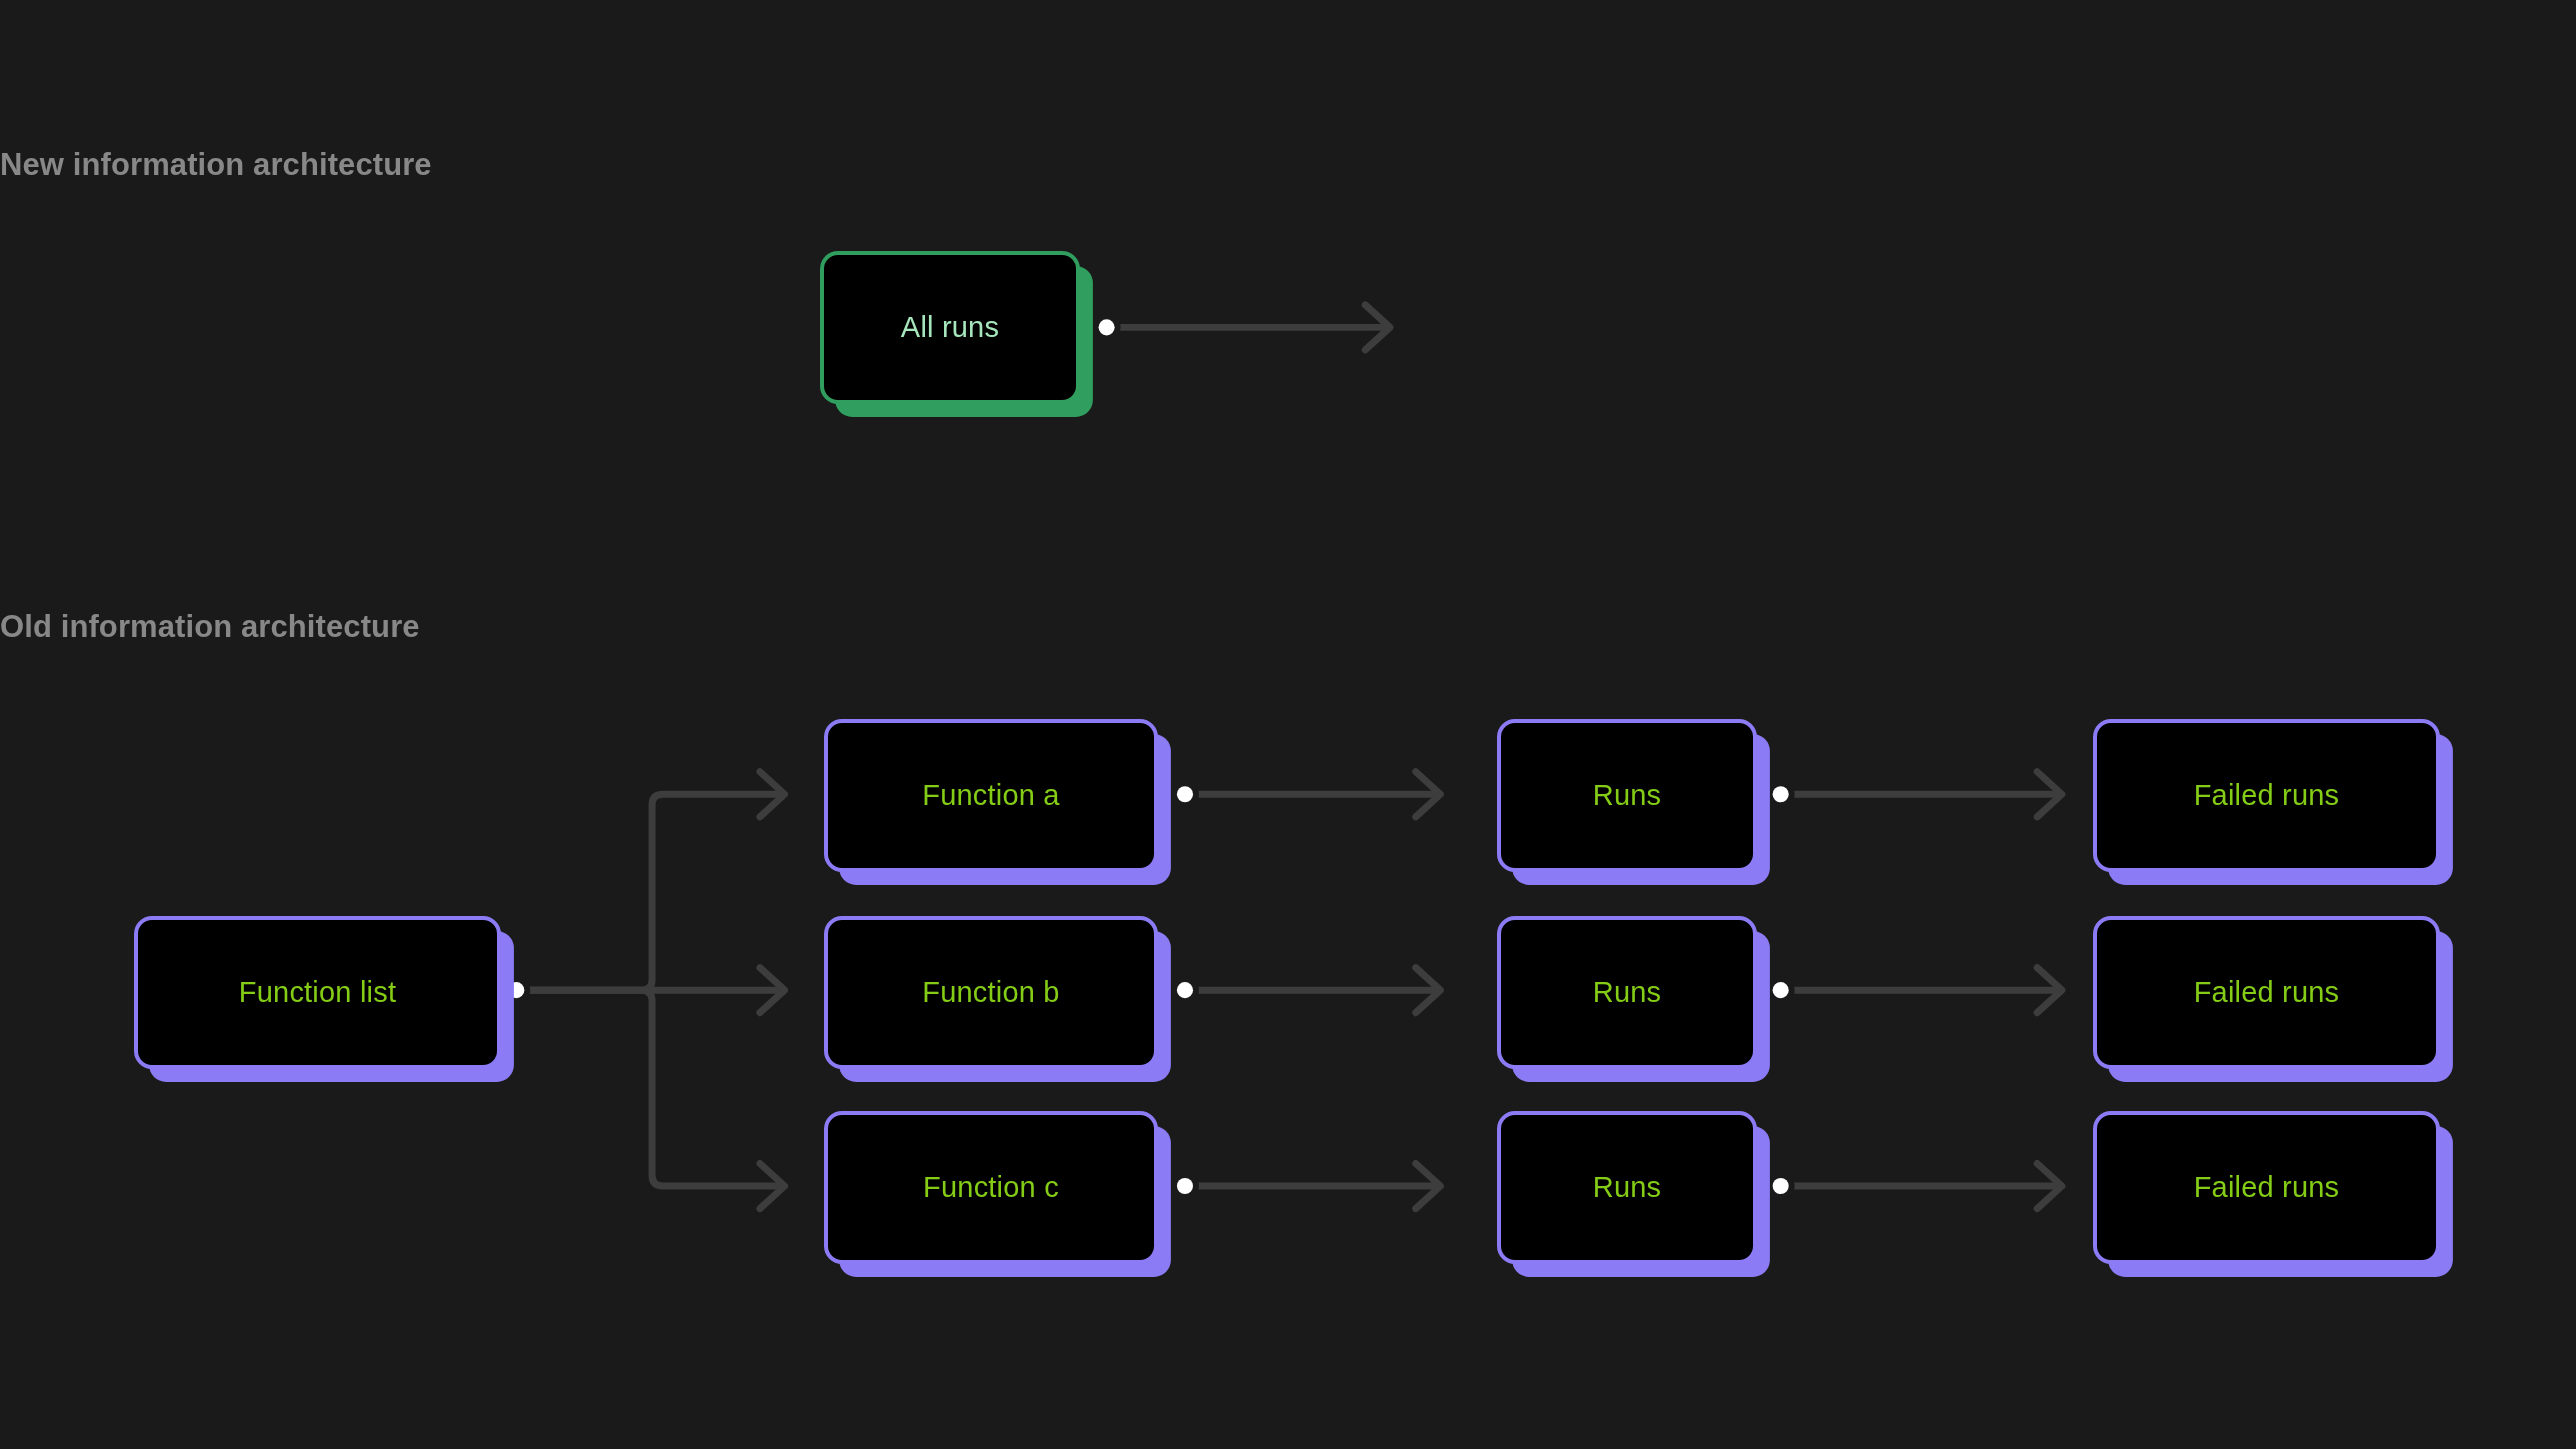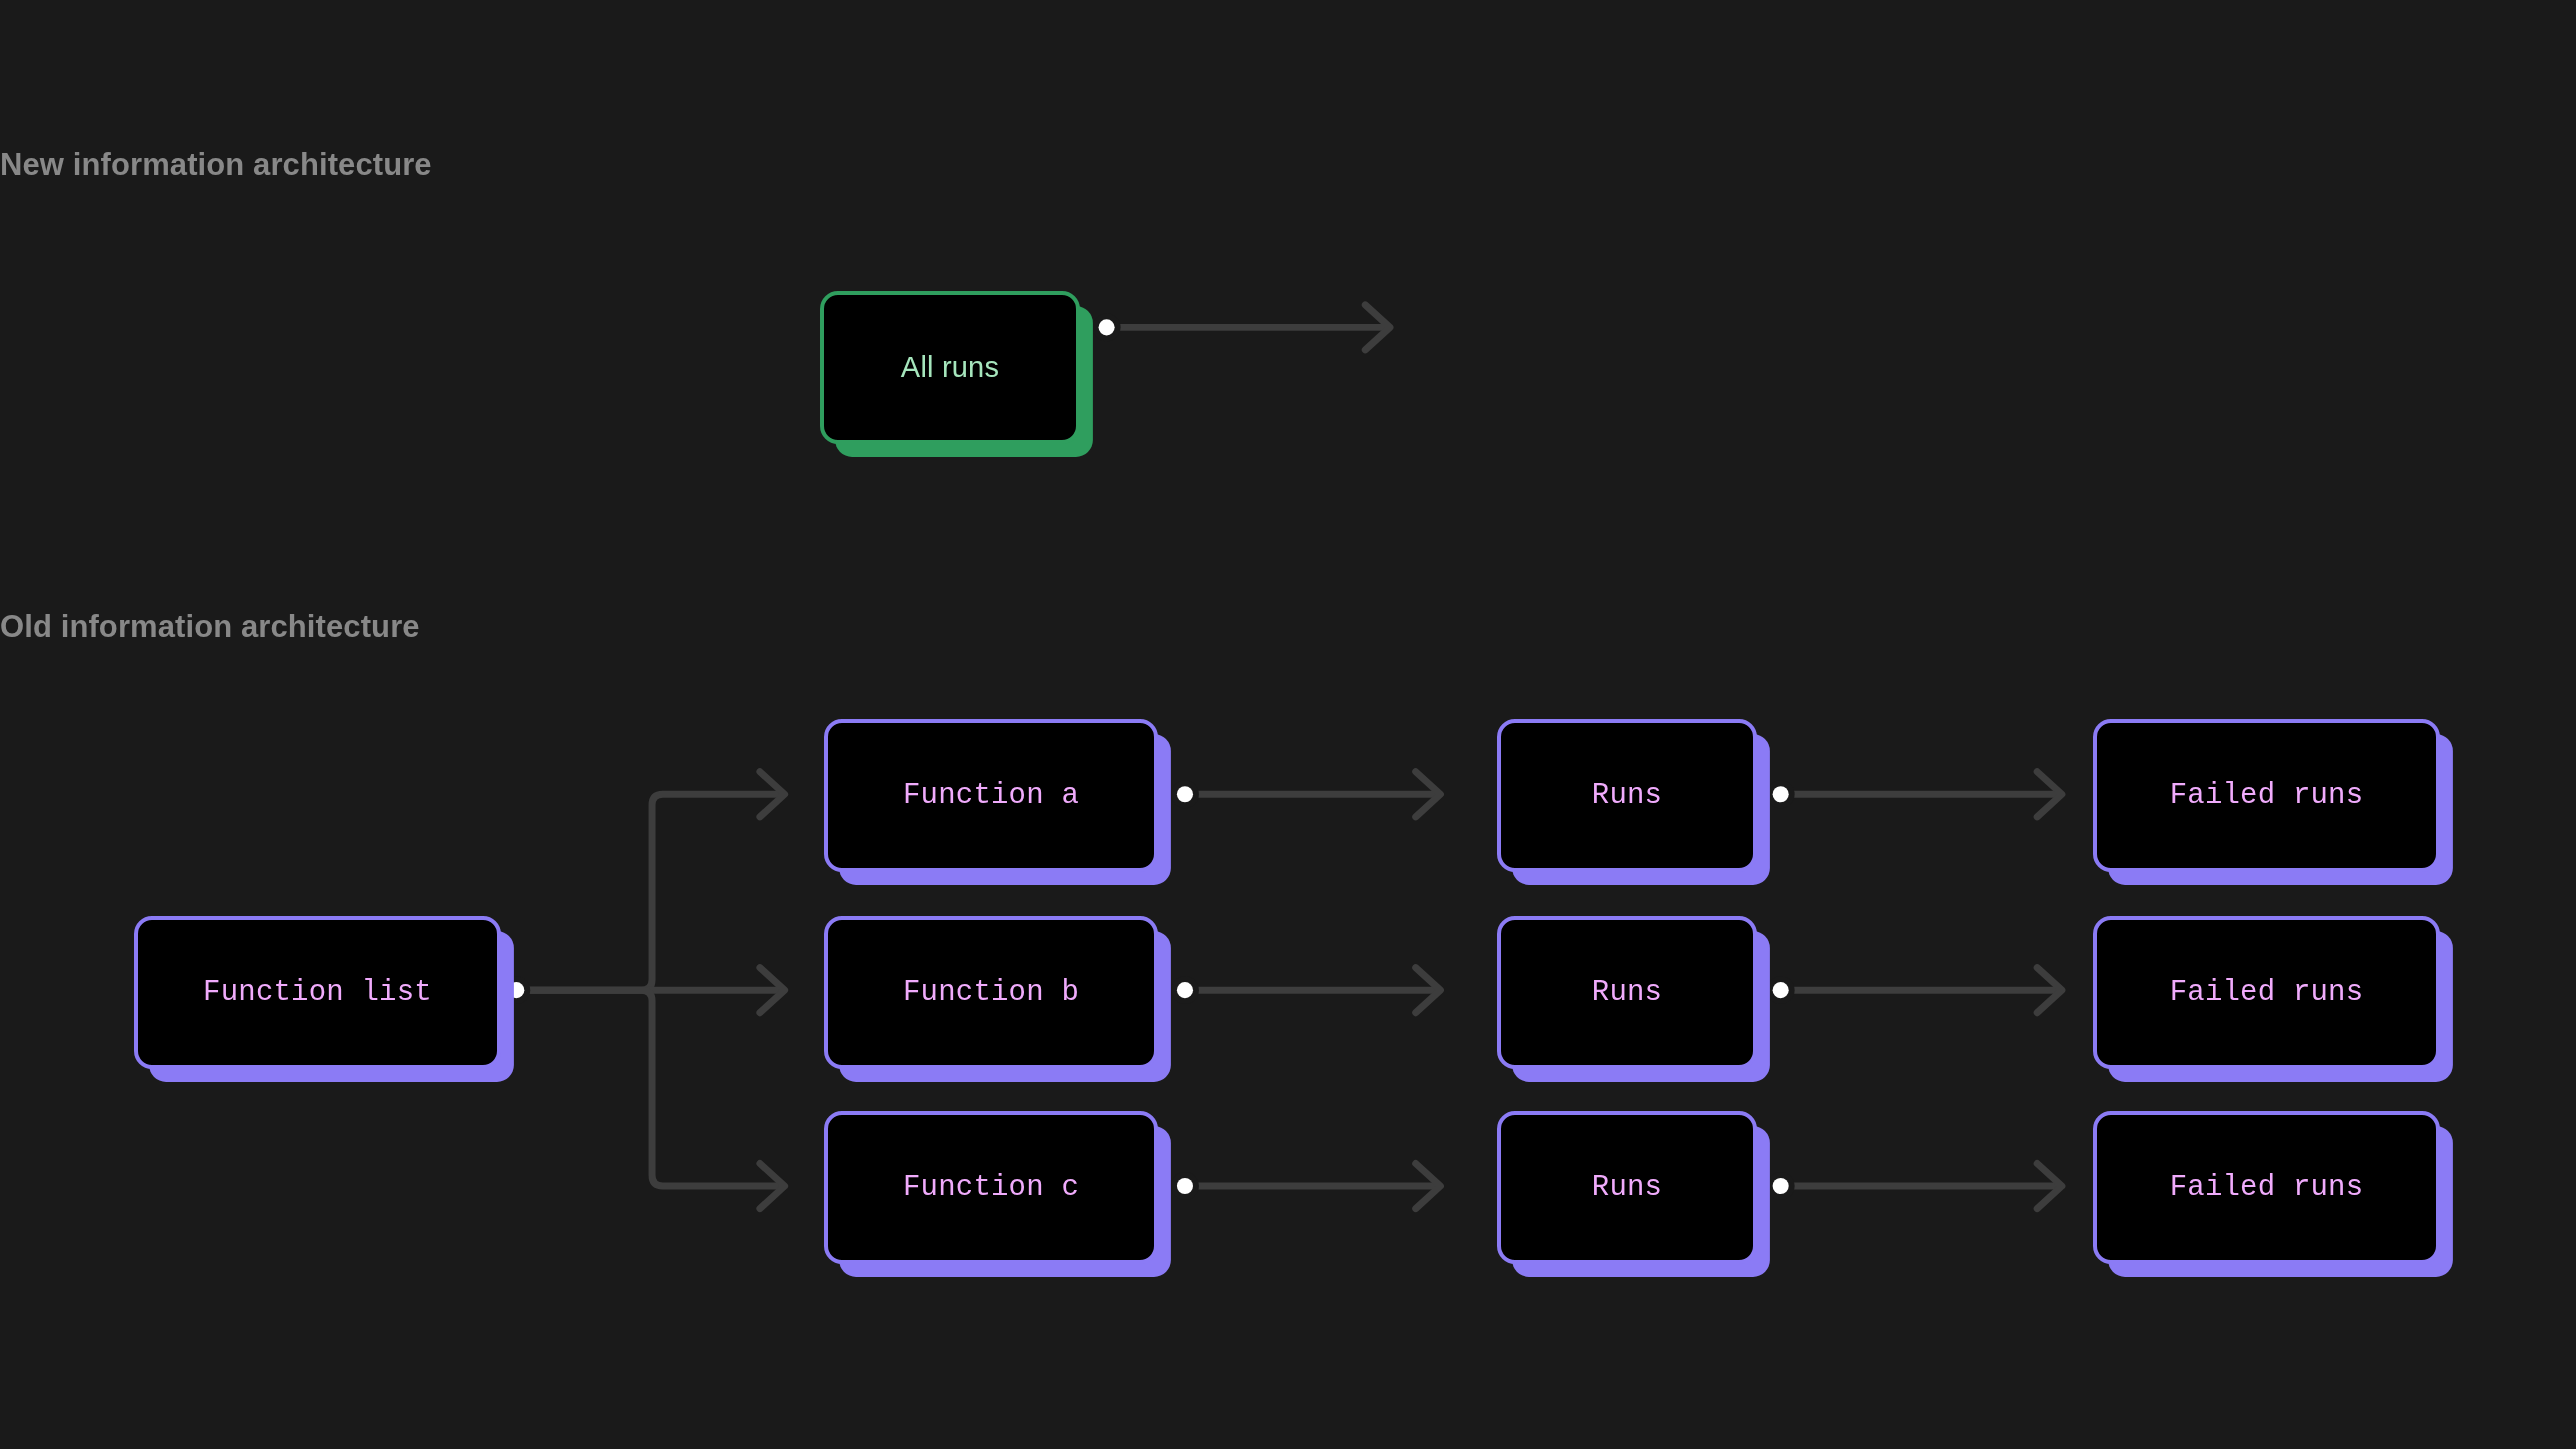--- a/index.html
+++ b/index.html
@@ -57,23 +57,22 @@
     letter-spacing: 0.2px;
     white-space: nowrap;
   }
   .node.green {
     border-color: #2f9e5e;
     color: #a6e6bd;
     box-shadow: 14px 14px 0 -1.1px #2f9e5e;
   }
   .node.purple {
     border-color: #8b7bf5;
-    color: #f0abfc;
+    color: #84cc16;
     box-shadow: 14px 14px 0 -1.1px #8b7bf5;
-    font-family: Liberation Mono, monospace;
   }
 </style>
 </head>
 <body>
 
 <div id="canvas">
 
   <div class="section-title" id="title-new">New information architecture</div>
 
   <div class="section-title" id="title-old">Old information architecture</div>
@@ -141,21 +140,21 @@
       <use href="#arrowhead" x="3842" y="1845"></use>
     </g>
     <g>
       <path d="M 3318 2210 L 3830 2210" fill="none" stroke="#3d3d3d" stroke-width="13" stroke-linecap="round"></path>
       <circle cx="3318" cy="2210" r="26" fill="#1a1a1a"></circle>
       <circle cx="3318" cy="2210" r="15" fill="#ffffff"></circle>
       <use href="#arrowhead" x="3842" y="2210"></use>
     </g>
   </svg>
 
-  <div class="node green" style="left:820px; top:251px; width:260px; height:153px;margin-top:40px;">
+  <div class="node green" style="left:820px; top:251px; width:260px; height:153px;">
     <span>All runs</span>
   </div>
 
 
   <div class="node purple" style="left:134px; top:916px; width:367px; height:153px;">
     <span>Function list</span>
   </div>
 
   <div class="node purple" style="left:824px; top:719px; width:334px; height:153px;">
     <span>Function a</span>

